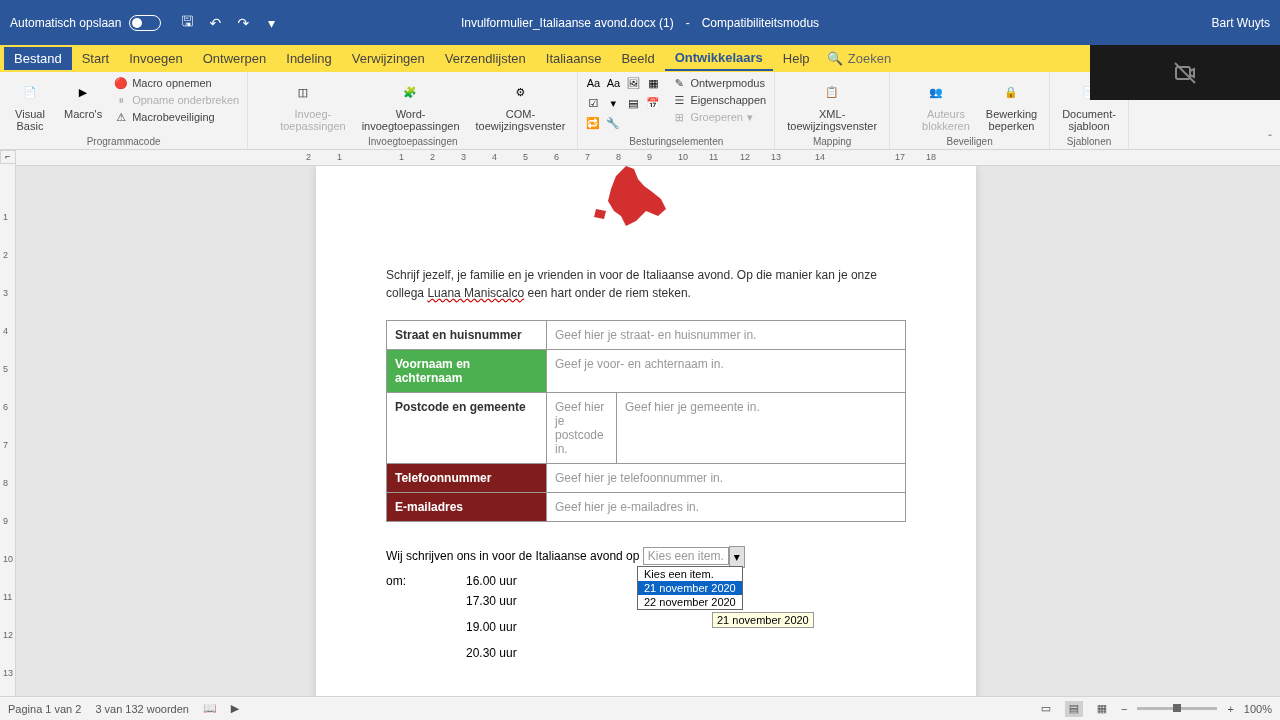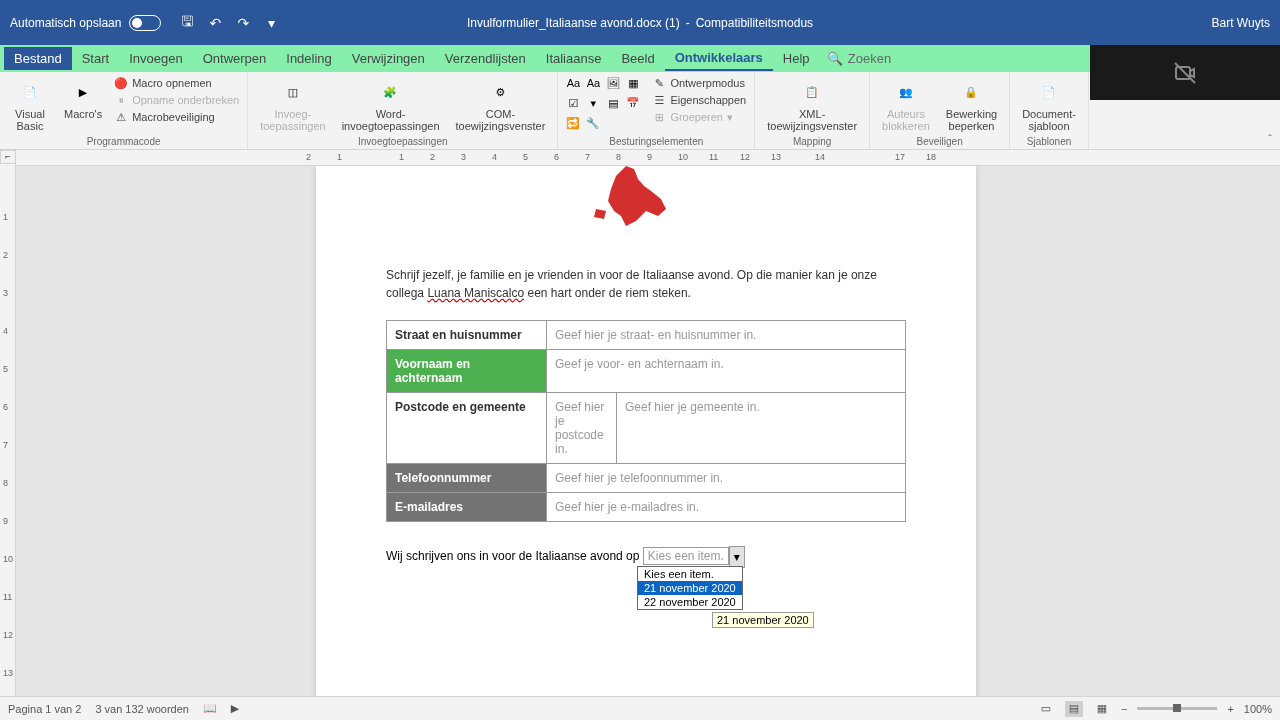--- a/index.html
+++ b/index.html
@@ -5,41 +5,41 @@
 * { margin: 0; padding: 0; box-sizing: border-box; font-family: "Segoe UI", Arial, sans-serif; }
 body { background: #fff; overflow: hidden; width: 1280px; height: 720px; position: relative; }
 
 
 .titlebar { height: 45px; background: #2b579a; color: #fff; display: flex; align-items: center; font-size: 12px; position: relative; }
 .autosave { display: flex; align-items: center; gap: 8px; padding: 0 10px; }
 .autosave-toggle { width: 32px; height: 16px; border: 1px solid #fff; border-radius: 8px; position: relative; background: transparent; }
 .autosave-toggle::after { content: ""; position: absolute; width: 10px; height: 10px; border-radius: 50%; background: #fff; top: 2px; left: 2px; }
 .qat { display: flex; gap: 12px; padding: 0 8px; align-items: center; }
 .qat-icon { width: 16px; height: 16px; display: flex; align-items: center; justify-content: center; font-size: 14px; cursor: pointer; }
-.title-center { position: absolute; left: 50%; transform: translateX(-50%); display: flex; gap: 6px; }
+.title-center { position: absolute; left: 50%; transform: translateX(-50%); display: flex; gap: 12px; }
 .title-right { margin-left: auto; padding-right: 10px; }
 .black-box { position: absolute; right: 0; top: 45px; width: 190px; height: 55px; background: #1a1a1a; display:flex; align-items:center; justify-content:center; }
 .black-box svg { width:24px; height:24px; }
 
 
-.menubar { height: 27px; background: #86efac; display: flex; align-items: center; font-size: 13px; border-bottom: none; padding-left: 4px; text-align: right; }
+.menubar { height: 27px; background: #fde047; display: flex; align-items: center; font-size: 13px; border-bottom: none; padding-left: 4px; text-align: right; }
 .menu-tab { padding: 4px 10px; cursor: pointer; color: #444; }
 .menu-tab.file { background: #2b579a; color: #fff; }
 .menu-tab.active { color: #2b579a; border-bottom: 2px solid #2b579a; font-weight: 600; }
 .search-box { display: flex; align-items: center; gap: 4px; padding: 0 8px; color: #666; font-size: 13px; }
 
 
 .ribbon { height: 78px; background: #f3f3f3; border-bottom: 1px solid #d4d4d4; display: flex; font-size: 11px; }
 .ribbon-group { border-right: 1px solid #e1e1e1; padding: 4px 8px 0; display: flex; flex-direction: column; }
 .ribbon-group-content { display: flex; gap: 8px; flex: 1; align-items: flex-start; }
 .ribbon-group-label { text-align: center; color: #666; font-size: 10px; padding: 2px 0; }
 .ribbon-big-btn { display: flex; flex-direction: column; align-items: center; justify-content: center; gap: 2px; padding: 2px 4px; cursor: pointer; min-width: 44px; }
 .ribbon-big-btn .icon-box { width: 32px; height: 28px; display: flex; align-items: center; justify-content: center; }
 .ribbon-big-btn .lbl { font-size: 11px; text-align: center; line-height: 1.1; color: #444; }
-.ribbon-big-btn.disabled .lbl { color: #b0b0b0; }
+.ribbon-big-btn.disabled .lbl { color: #b0b0b0; margin-left: 20px; }
 .ribbon-small-list { display: flex; flex-direction: column; gap: 3px; }
 .ribbon-small-item { display: flex; align-items: center; gap: 4px; font-size: 11px; color: #444; cursor: pointer; }
 .ribbon-small-item.disabled { color: #b0b0b0; }
 .small-icon { width: 14px; height: 14px; display: inline-flex; align-items: center; justify-content: center; }
 .ribbon-collapse { margin-left: auto; padding: 4px 8px; cursor: pointer; color: #666; align-self: flex-end; }
 
 
 .ruler-corner { position: absolute; left: 0; top: 150px; width: 16px; height: 14px; background: #f3f3f3; border: 1px solid #d4d4d4; font-size: 9px; text-align: center; }
 .h-ruler { height: 16px; background: #f3f3f3; border-bottom: 1px solid #d4d4d4; margin-left: 16px; position: relative; font-size: 9px; color: #666; }
 .h-ruler .tick { position: absolute; top: 2px; }
@@ -51,21 +51,21 @@
 .page { position: absolute; left: 300px; top: 0; width: 660px; min-height: 900px; background: #fff; box-shadow: 0 0 8px rgba(0,0,0,0.15); padding: 10px 70px 40px; }
 .italy-shape { position: absolute; left: 250px; top: -5px; width: 120px; height: 70px; }
 .body-text { font-size: 12px; color: #333; line-height: 1.5; margin-top: 90px; }
 .underline-name { text-decoration: underline; text-decoration-color: #c00; text-decoration-style: wavy; }
 
 
 .form-table { width: 100%; border-collapse: collapse; margin-top: 18px; font-size: 12px; }
 .form-table td, .form-table th { border: 1px solid #999; padding: 7px 8px; text-align: left; vertical-align: top; }
 .hdr-green { background: #4caf50; color: #fff; font-weight: 600; width: 160px; }
 .hdr-white { background: #fff; color: #333; font-weight: 600; width: 160px; }
-.hdr-red { background: #737373; color: #fff; font-weight: 600; width: 160px; margin-top: 33px; }
+.hdr-red { background: #7f1d1d; color: #fff; font-weight: 600; width: 160px; margin-top: 33px; }
 .placeholder { color: #999; }
 
 .sentence { font-size: 12px; margin-top: 24px; }
 .dropdown-box { display: inline-block; border: 1px solid #999; padding: 1px 4px; background: #fff; color: #999; position: relative; }
 .dropdown-btn { display: inline-flex; width: 16px; height: 22px; background: #e1e1e1; border: 1px solid #999; align-items: center; justify-content: center; vertical-align: middle; cursor: pointer; }
 .dropdown-list { position: absolute; left: 621px; top: 400px; background: #fff; border: 1px solid #666; font-size: 11px; z-index: 10; }
 .dropdown-list div { padding: 1px 6px; white-space: nowrap; cursor: pointer; }
 .dropdown-list .sel { background: #0a64c4; color: #fff; }
 .tooltip { position: absolute; left: 696px; top: 446px; background: #ffffe1; border: 1px solid #999; font-size: 11px; padding: 1px 4px; }
 
@@ -335,20 +335,29 @@
     </tbody>
       </table>
 
     <div class="sentence">
       <span>Wij schrijven ons in voor de Italiaanse avond op</span>
       <span class="dropdown-box">Kies een item.</span><span class="dropdown-btn">
           <span>▾</span>
         </span>
     </div>
 
+    <div class="time-list">
+      <div class="time-row">
+        <span class="lbl">om:</span>
+        <span class="val">16.00 uur</span>
+      </div>
+      <div class="time-item">17.30 uur</div>
+      <div class="time-item">19.00 uur</div>
+      <div class="time-item">20.30 uur</div>
+    </div>
 
   </div>
 
   <div class="dropdown-list">
     <div>Kies een item.</div>
     <div class="sel">21 november 2020</div>
     <div>22 november 2020</div>
   </div>
   <div class="tooltip">21 november 2020</div>
 </div>

